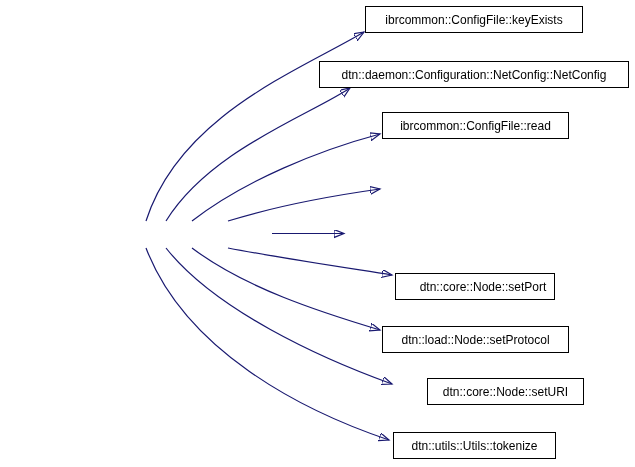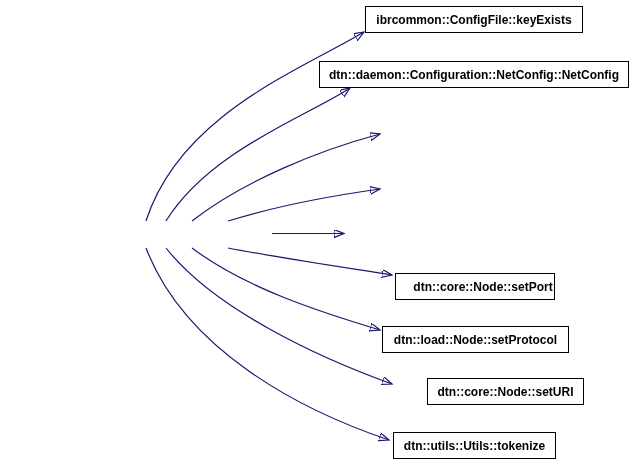--- a/index.html
+++ b/index.html
@@ -33,21 +33,20 @@
     border: 1px solid #000000;
     background: #ffffff;
     color: #000000;
     font-size: 12px;
     line-height: 1;
     display: flex;
     align-items: center;
     justify-content: center;
     white-space: nowrap;
     text-align: center;
-    font-weight: bold;
   }
   .node.caller {
     background: #bfbfbf;
   }
 </style>
 </head>
 <body>
 
 <div class="canvas">
 
@@ -66,20 +65,21 @@
     <path d="M192,248 C245,288 320,312 380,330" marker-end="url(#arrow)"></path>
     <path d="M166,248 C215,310 320,358 392,384" marker-end="url(#arrow)"></path>
     <path d="M146,248 C185,350 300,410 389,440" marker-end="url(#arrow)"></path>
   </svg>
 
 
   <div class="node" style="left:365px; top:6px; width:218px; height:27px;">ibrcommon::ConfigFile::keyExists</div>
 
   <div class="node" style="left:319px; top:61px; width:310px; height:27px;">dtn::daemon::Configuration::NetConfig::NetConfig</div>
 
+  <div class="node" style="left:382px; top:112px; width:187px; height:27px;">ibrcommon::ConfigFile::read</div>
 
 
 
   <div class="node" style="left:395px; top:273px; width:160px; height:27px;padding-left:16px;">dtn::core::Node::setPort</div>
 
   <div class="node" style="left:382px; top:326px; width:187px; height:27px;">dtn::load::Node::setProtocol</div>
 
   <div class="node" style="left:395px; top:378px; width:157px; height:27px;margin-left:32px;">dtn::core::Node::setURI</div>
 
   <div class="node" style="left:393px; top:432px; width:163px; height:27px;">dtn::utils::Utils::tokenize</div>

